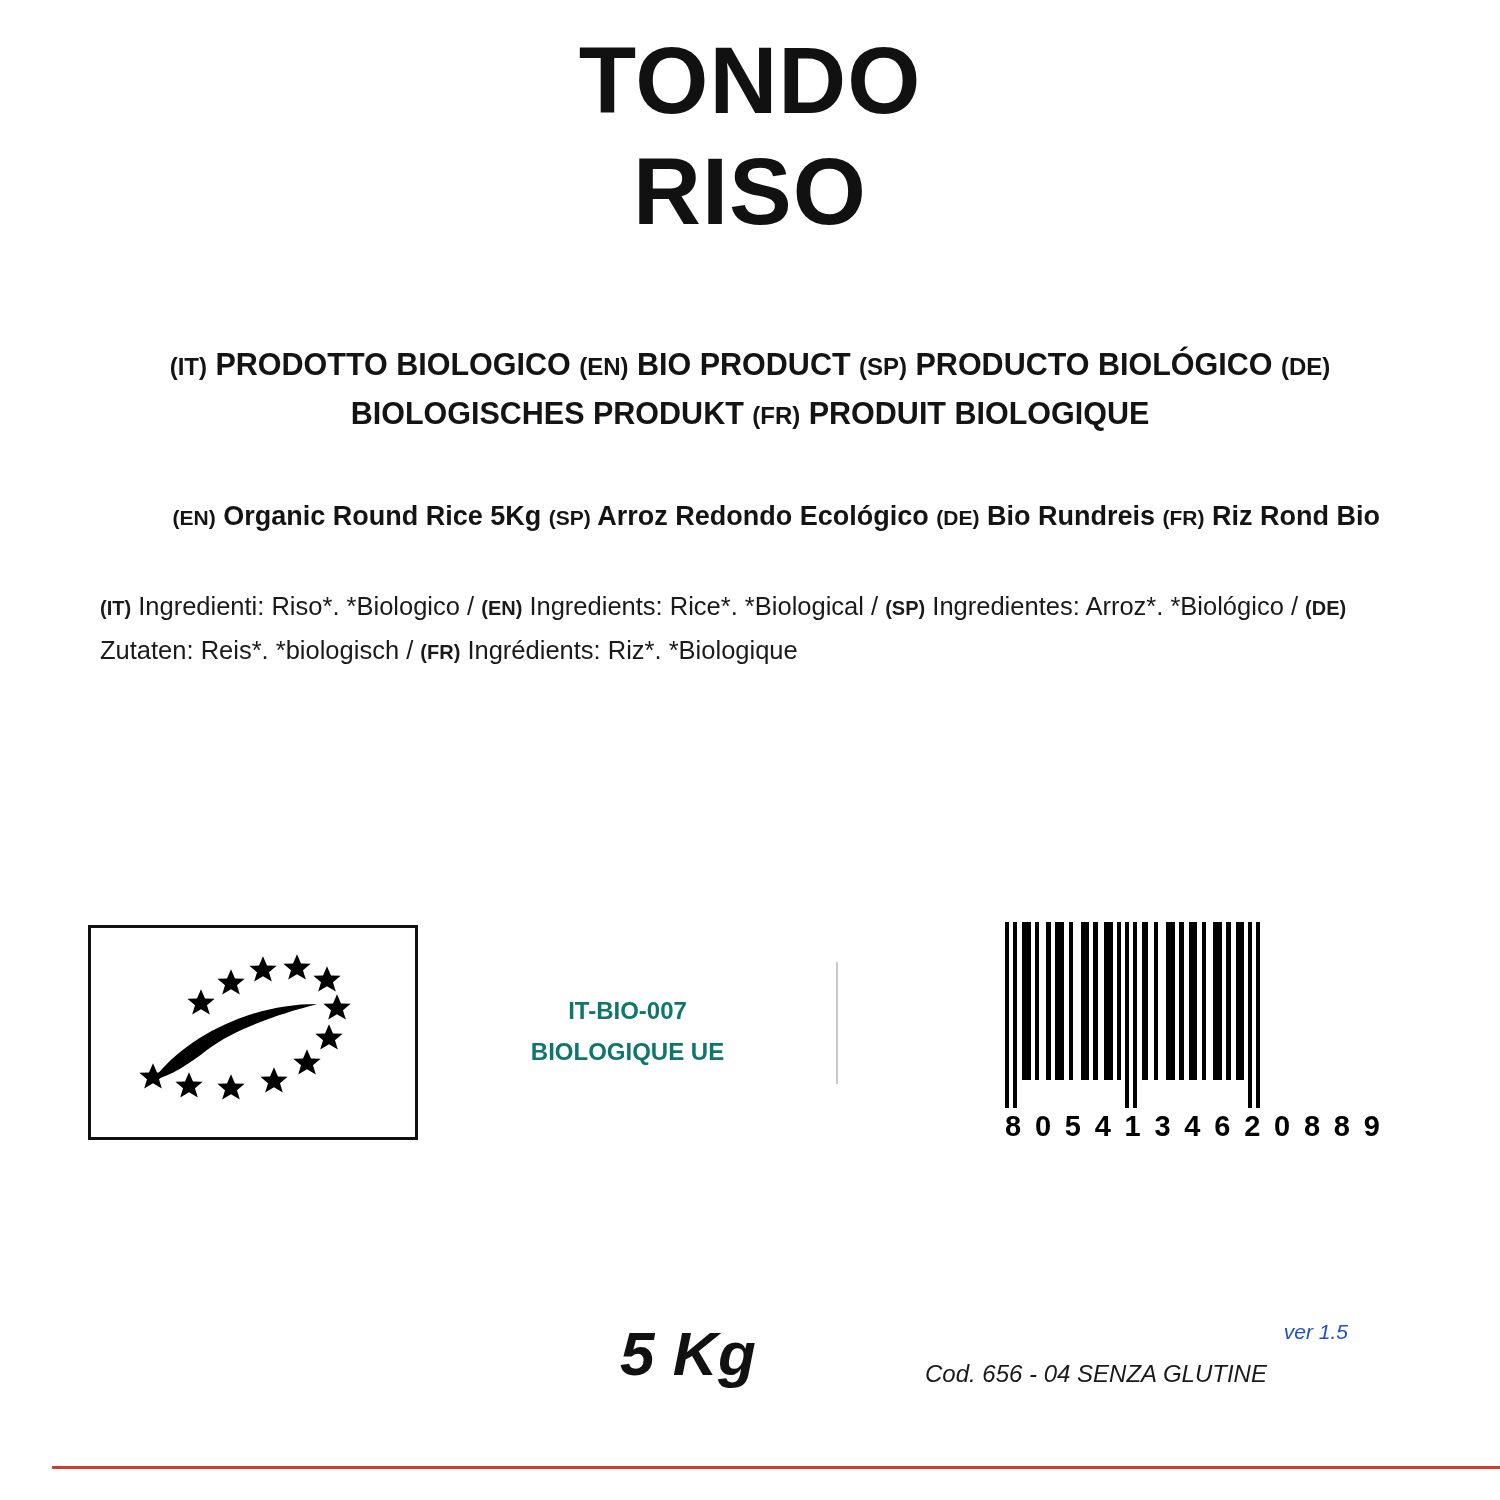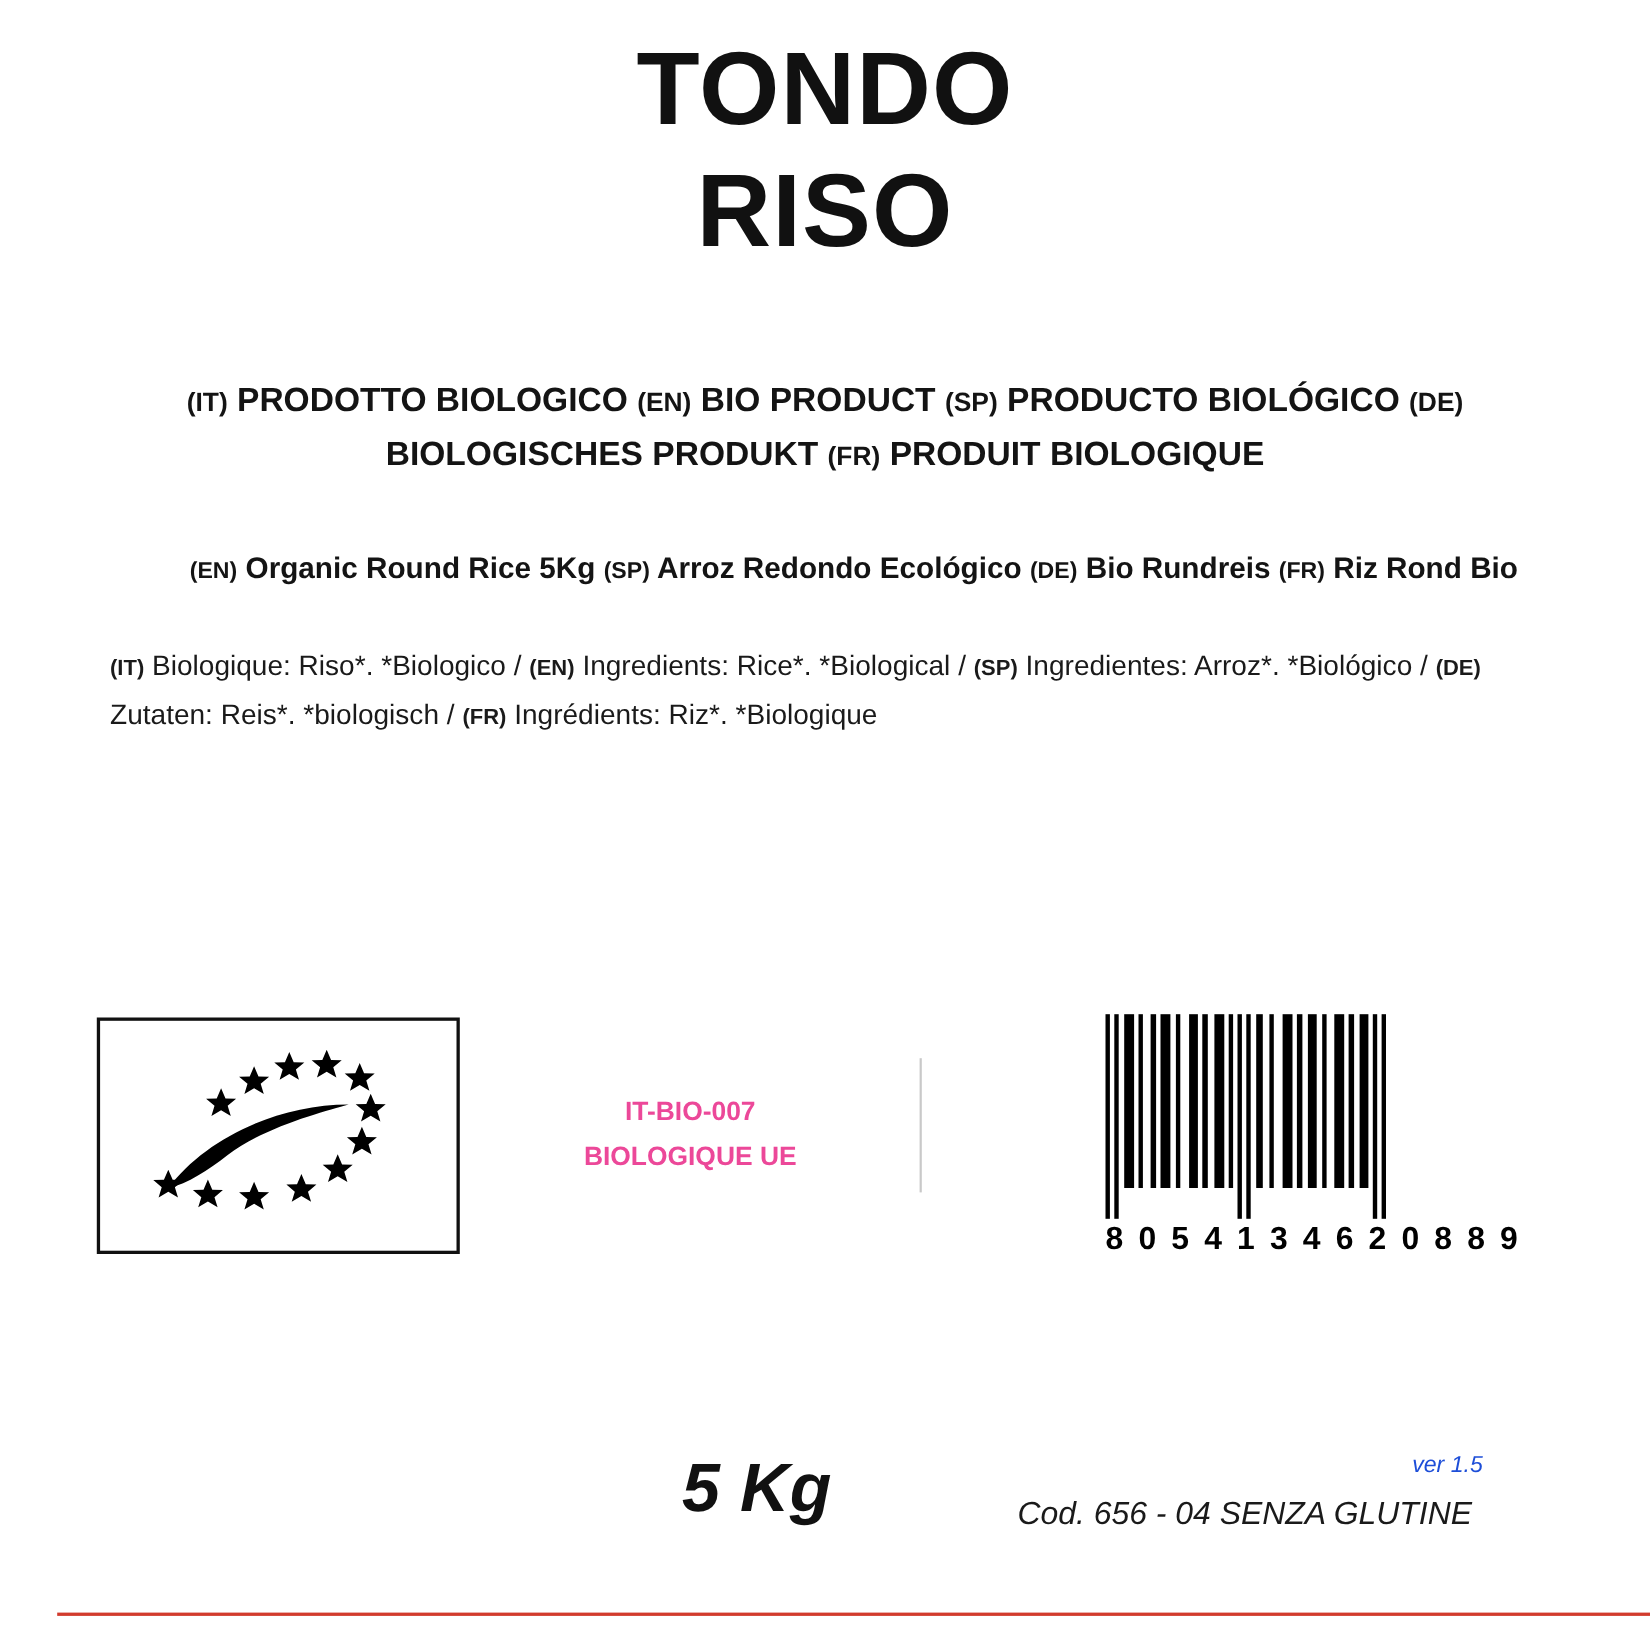--- a/index.html
+++ b/index.html
@@ -108,21 +108,21 @@
 
   .cert-code {
     position: absolute;
     left: 455px;
     top: 90px;
     width: 345px;
     text-align: center;
     font-size: 24px;
     font-weight: bold;
     line-height: 1.72;
-    color: #ec4899;
+    color: #0f766e;
   }
 
   .cert-divider {
     position: absolute;
     left: 836px;
     top: 62px;
     width: 2px;
     height: 122px;
     background: #c9c9c9;
   }
@@ -179,21 +179,21 @@
     position: absolute;
     right: 152px;
     top: 10px;
     font-size: 21px;
     color: #1d4ed8;
   }
   .code-text {
     position: absolute;
     left: 925px;
     top: 50px;
-    font-size: 29px;
+    font-size: 24px;
     color: #1a1a1a;
   }
 
   .bottom-rule {
     position: absolute;
     left: 52px;
     right: 0;
     top: 1466px;
     height: 3px;
     background: #d23b2d;
@@ -235,21 +235,21 @@
       <span class="lang-tag">(DE)</span>
       <span>Bio Rundreis</span>
       <span class="lang-tag">(FR)</span>
       <span>Riz Rond Bio</span>
     </div>
   </div>
 
   <div class="ingredients-block">
     <div class="ingredients-text">
       <span class="lang-tag">(IT)</span>
-      <span>Biologique: Riso*. *Biologico /</span>
+      <span>Ingredienti: Riso*. *Biologico /</span>
       <span class="lang-tag">(EN)</span>
       <span>Ingredients: Rice*. *Biological /</span>
       <span class="lang-tag">(SP)</span>
       <span>Ingredientes: Arroz*. *Biológico /</span>
       <span class="lang-tag">(DE)</span>
       <span>Zutaten: Reis*. *biologisch /</span>
       <span class="lang-tag">(FR)</span>
       <span>Ingrédients: Riz*. *Biologique</span>
     </div>
   </div>

